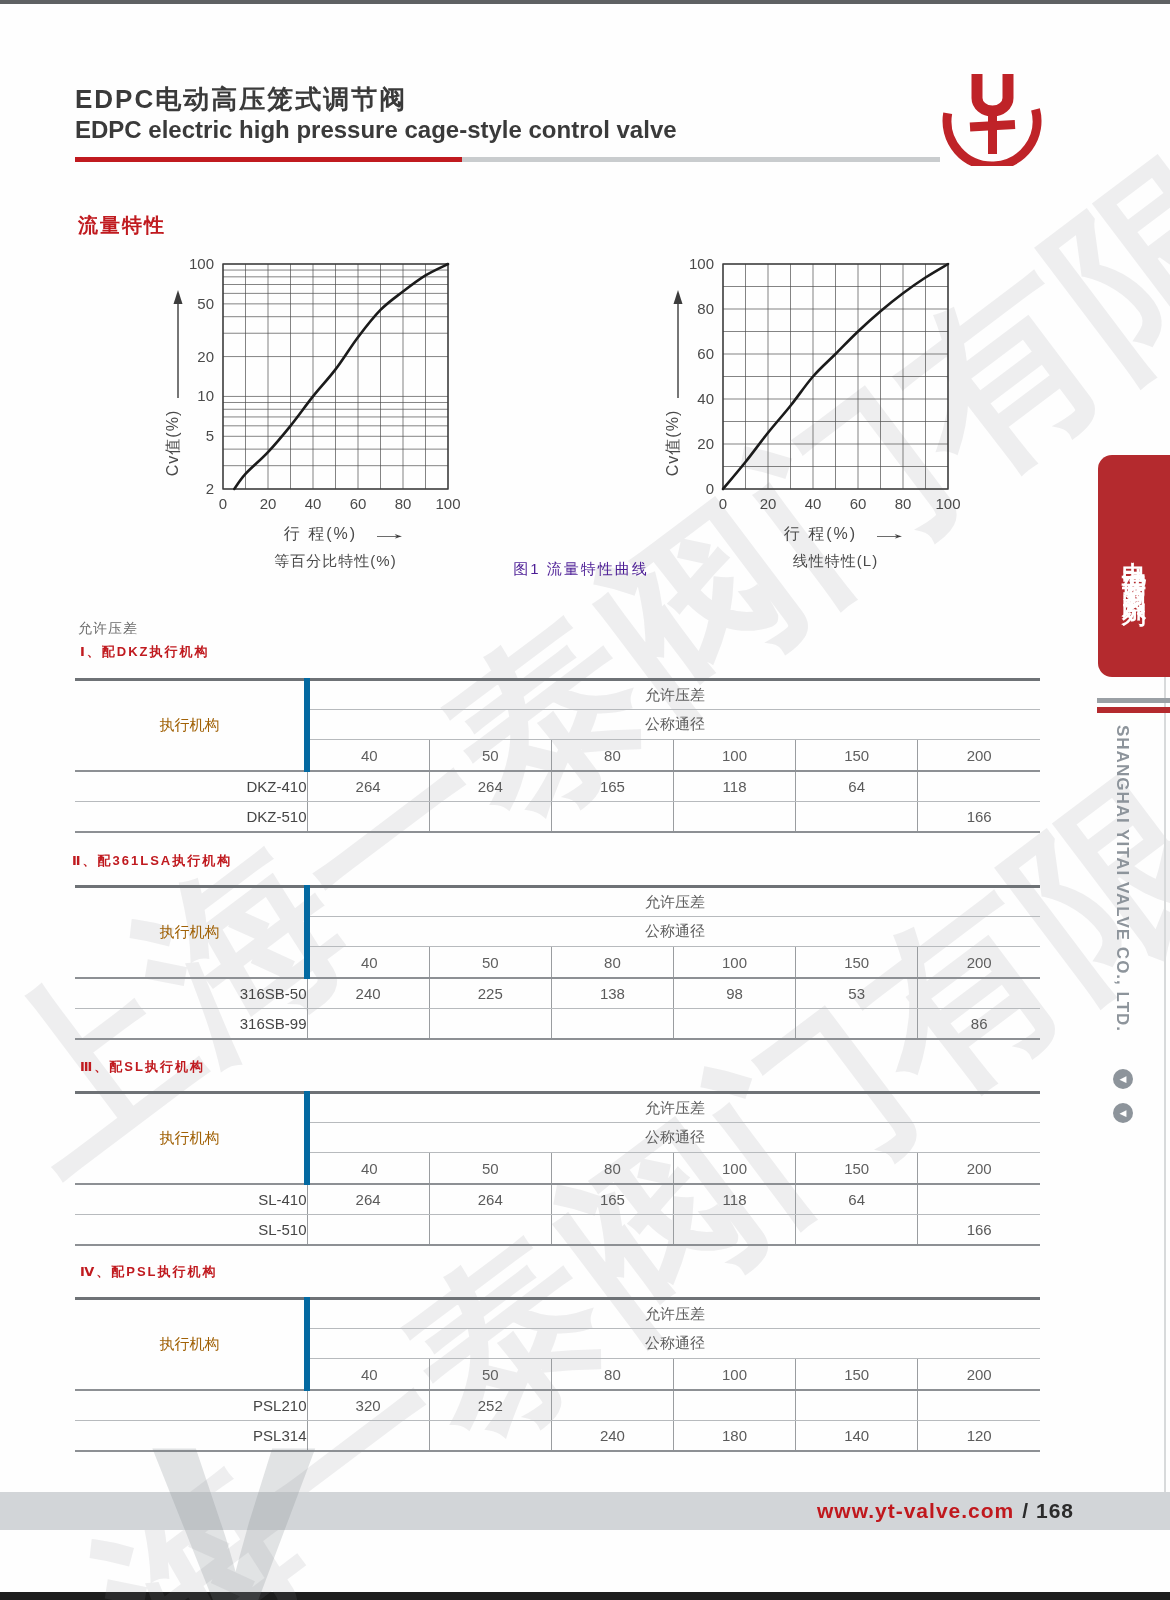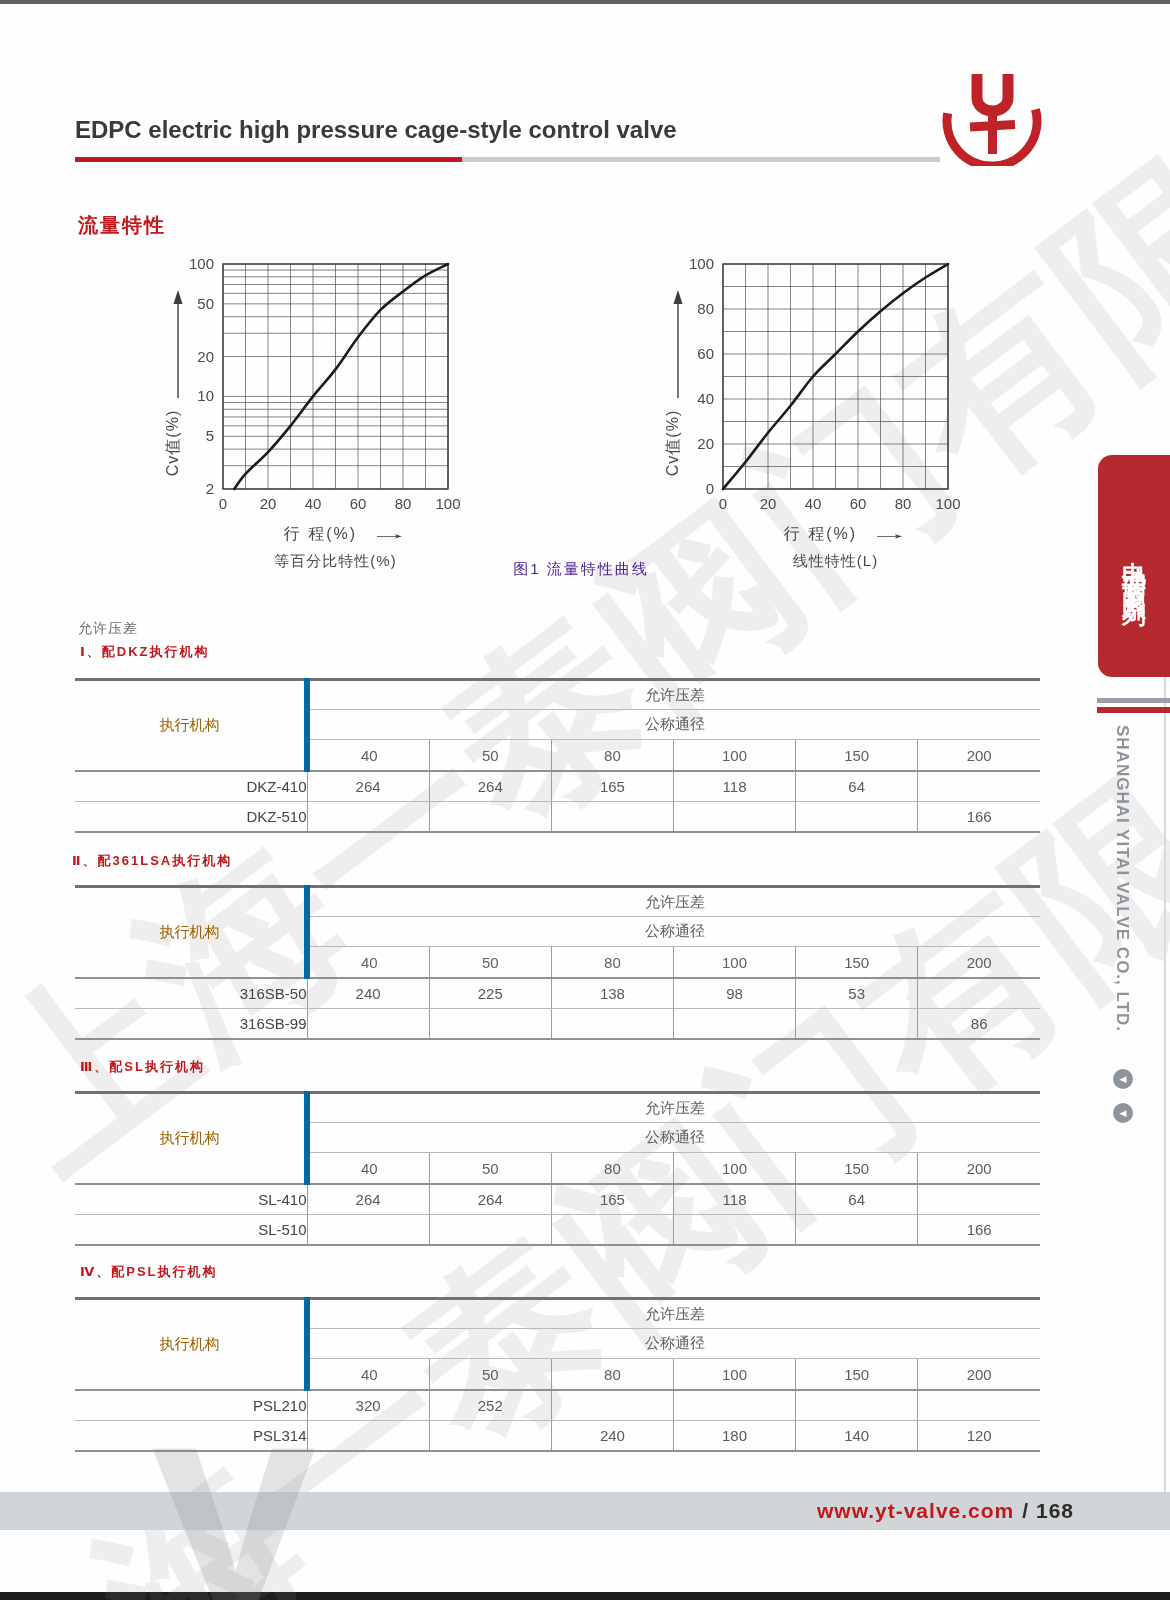--- a/index.html
+++ b/index.html
@@ -90,20 +90,21 @@
 <body>
 
 <div class="page">
 
   <div class="abs wm wm1">上海一泰阀门有限公司</div>
   <div class="abs wm wm2">上海一泰阀门有限公司</div>
   <div class="abs wm-y">y</div>
 
   <div class="abs topbar"></div>
 
+  <div class="abs title-zh content">EDPC电动高压笼式调节阀</div>
   <div class="abs title-en content">EDPC electric high pressure cage-style control valve</div>
   <div class="abs rule-red"></div>
   <div class="abs rule-gray"></div>
 
   <svg class="abs logo" width="105" height="92" viewBox="0 0 105 92">
     <path d="M 7.7 39.2 A 45 45 0 1 0 95.5 35.4" fill="none" stroke="#bf2328" stroke-width="9"></path>
     <path d="M 37 0 L 37 24 A 15.5 13 0 0 0 68 24 L 68 0" fill="none" stroke="#bf2328" stroke-width="11"></path>
     <path d="M 52.5 35 L 52.5 80" fill="none" stroke="#bf2328" stroke-width="9"></path>
     <path d="M 30 53 L 75 50.5" fill="none" stroke="#bf2328" stroke-width="9"></path>
   </svg>

